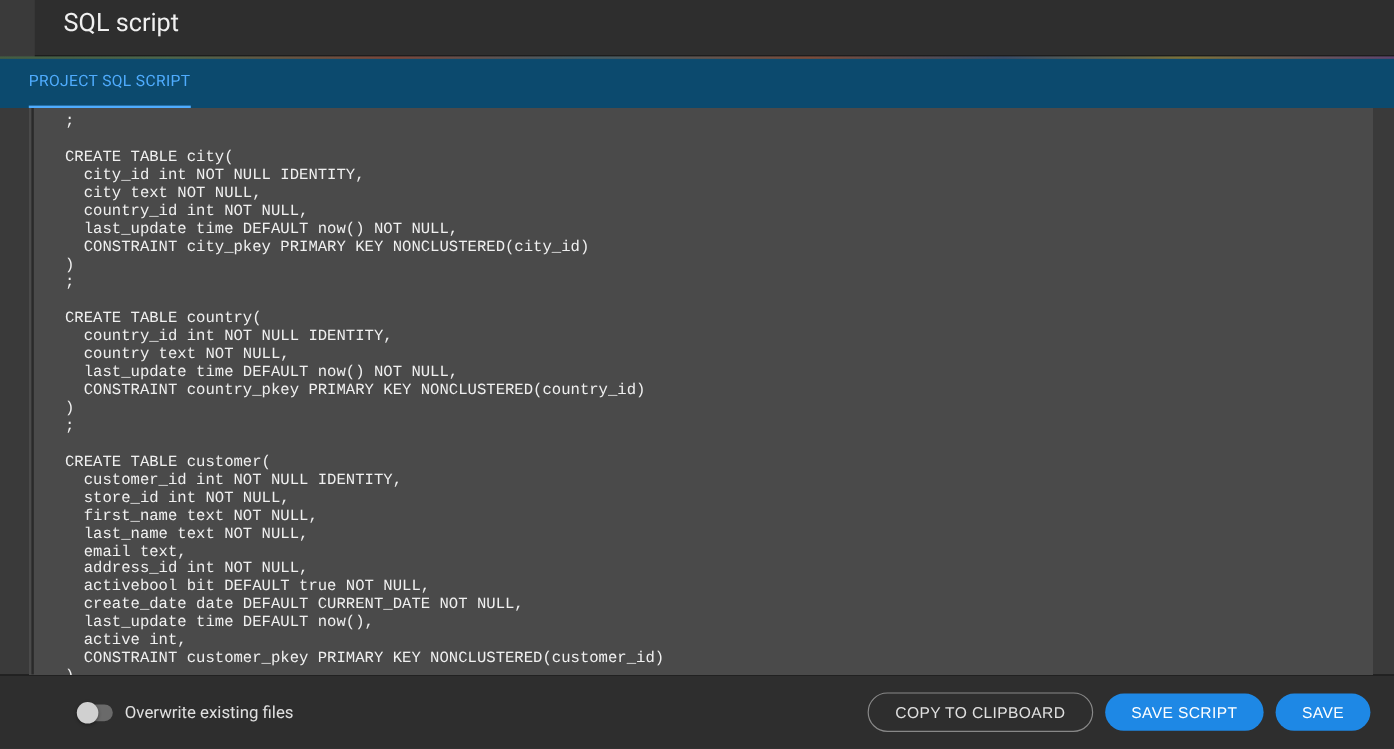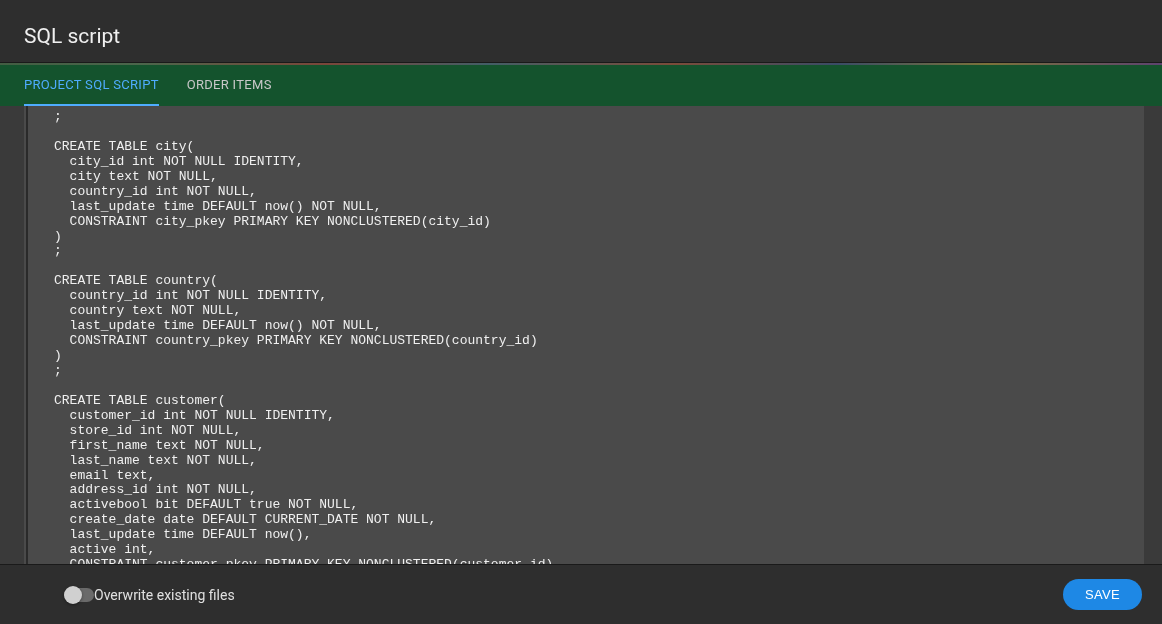--- a/index.html
+++ b/index.html
@@ -1,52 +1,51 @@
 <!DOCTYPE html>
 <html><head>
   <meta charset="utf-8">
   <style>
     * { box-sizing: border-box; margin: 0; padding: 0; }
     html, body { width: 1162px; height: 624px; overflow: hidden; background: #3a3a3a; font-family: -apple-system, BlinkMacSystemFont, "Segoe UI", Roboto, sans-serif; color: #e0e0e0; }
     .dialog { width: 100%; height: 100%; display: flex; flex-direction: column; background: #3a3a3a; }
-    .header { padding: 24px 24px 14px 24px; background: #2e2e2e; border-bottom: 1px solid #1a1a1a; }
+    .header { padding: 8px 24px 14px 24px; background: #2e2e2e; border-bottom: 1px solid #1a1a1a; margin-left: 29px; }
     .title { font-size: 21px; font-weight: 400; color: #f0f0f0; }
     .rainbow-bar { height: 2px; background: linear-gradient(90deg, #4a7a4a 0%, #5a8a5a 12%, #b0503a 28%, #4a7a8a 42%, #b05a3a 58%, #3a5a8a 72%, #b0a03a 85%, #7a4a9a 100%); opacity: 0.55; }
-    .tabs { display: flex; padding: 0 24px; background: #14532d; }
+    .tabs { display: flex; padding: 0 24px; background: #0c4a6e; }
     .tab { padding: 12px 0; margin-right: 28px; font-size: 13px; letter-spacing: 0.3px; color: #c8c8c8; cursor: pointer; border-bottom: 2px solid transparent; }
     .tab.active { color: #4facfe; border-bottom: 2px solid #4facfe; }
     .code-area { flex: 1; overflow: auto; background: #4a4a4a; margin: 0 18px 0 24px; position: relative; }
     .code-area::-webkit-scrollbar { width: 8px; }
     .code-area::-webkit-scrollbar-track { background: #3a3a3a; }
     .code-area::-webkit-scrollbar-thumb { background: #2a2a2a; }
     .line-bar { position: absolute; left: 2px; top: 0; bottom: 0; width: 2px; background: #2a2a2a; }
     pre { padding: 4px 8px 4px 30px; font-family: "Consolas", "Courier New", monospace; font-size: 13px; line-height: 1.15; color: #f0f0f0; white-space: pre; }
     .footer { display: flex; align-items: center; padding: 14px 20px; background: #2e2e2e; border-top: 1px solid #1a1a1a; }
-    .toggle-wrap { display: flex; align-items: center; gap: 0; cursor: pointer; padding-left: 44px; }
+    .toggle-wrap { display: flex; align-items: center; gap: 10px; cursor: pointer; padding-left: 44px; }
     .toggle { width: 30px; height: 14px; background: #6a6a6a; border-radius: 10px; position: relative; }
     .toggle-knob { position: absolute; left: 0; top: -2px; width: 18px; height: 18px; background: #d0d0d0; border-radius: 50%; box-shadow: 0 1px 3px rgba(0,0,0,0.4); }
     .toggle-label { font-size: 14px; color: #e0e0e0; }
     .footer-spacer { flex: 1; }
     .btn { padding: 8px 22px; border-radius: 18px; font-size: 13px; font-weight: 500; letter-spacing: 0.3px; border: none; cursor: pointer; margin-left: 10px; }
     .btn-outline { background: transparent; border: 1px solid #888; color: #e0e0e0; }
     .btn-primary { background: #1e88e5; color: #ffffff; }
   </style>
 </head>
 <body>
 
 <div class="dialog">
 
   <div class="header">
     <div class="title">SQL script</div>
   </div>
   <div class="rainbow-bar"></div>
 
   <div class="tabs">
     <div class="tab active">PROJECT SQL SCRIPT</div>
-    <div class="tab">ORDER ITEMS</div>
   </div>
 
   <div class="code-area">
     <div class="line-bar"></div>
     <pre id="code-pre">;
 
 CREATE TABLE city(
   city_id int NOT NULL IDENTITY,
   city text NOT NULL,
   country_id int NOT NULL,
@@ -80,16 +79,18 @@
   </div>
 
   <div class="footer">
     <div class="toggle-wrap">
       <div class="toggle">
         <div class="toggle-knob"></div>
       </div>
       <span class="toggle-label">Overwrite existing files</span>
     </div>
     <div class="footer-spacer"></div>
+    <button class="btn btn-outline">COPY TO CLIPBOARD</button>
+    <button class="btn btn-primary">SAVE SCRIPT</button>
     <button class="btn btn-primary">SAVE</button>
   </div>
 
 </div>
 
 </body></html>

